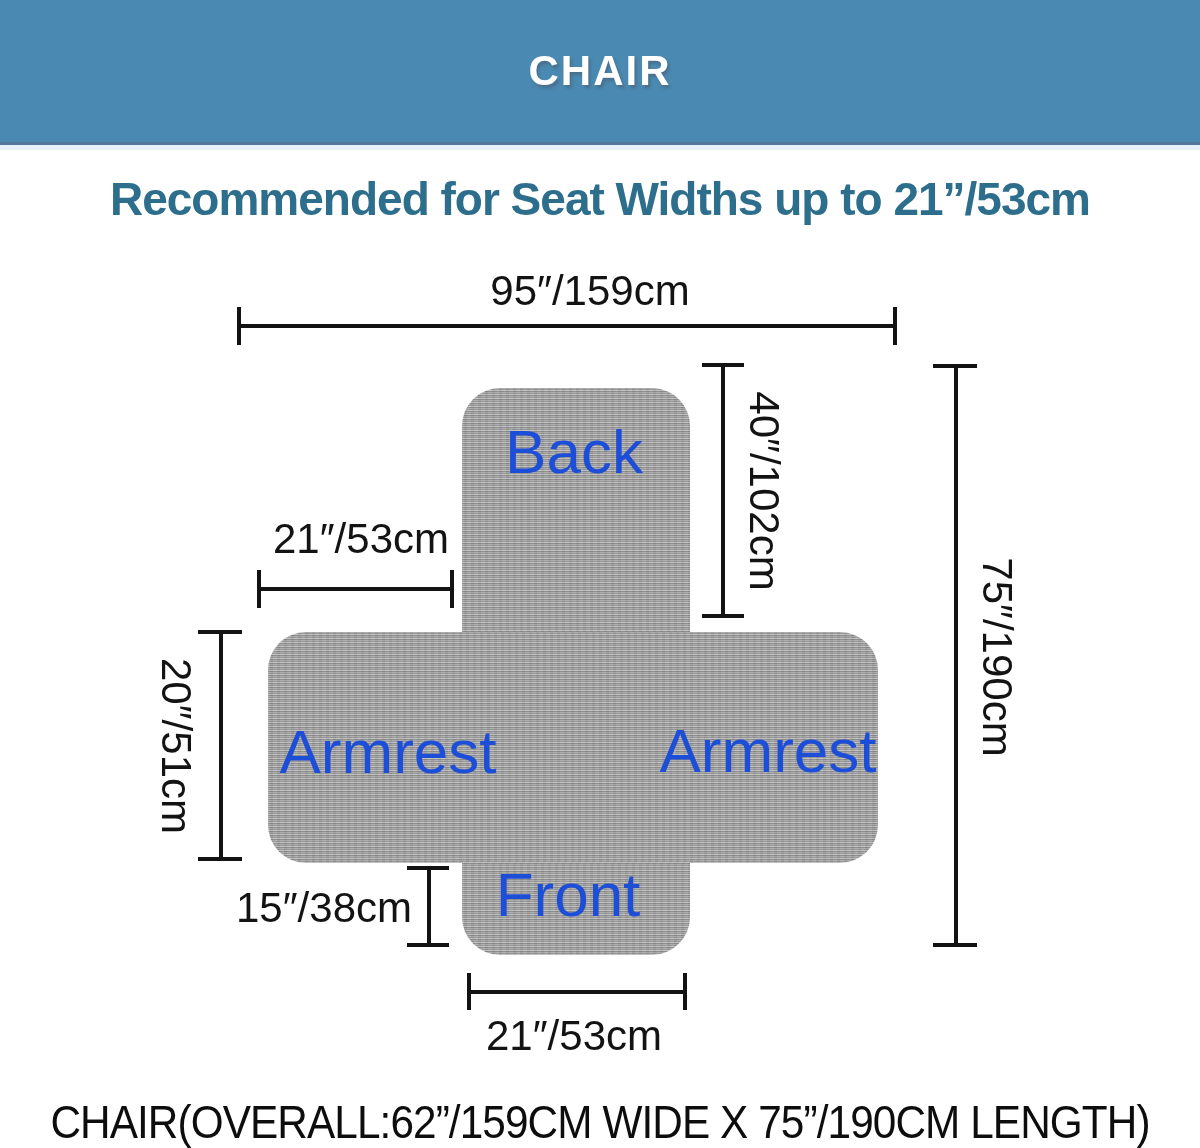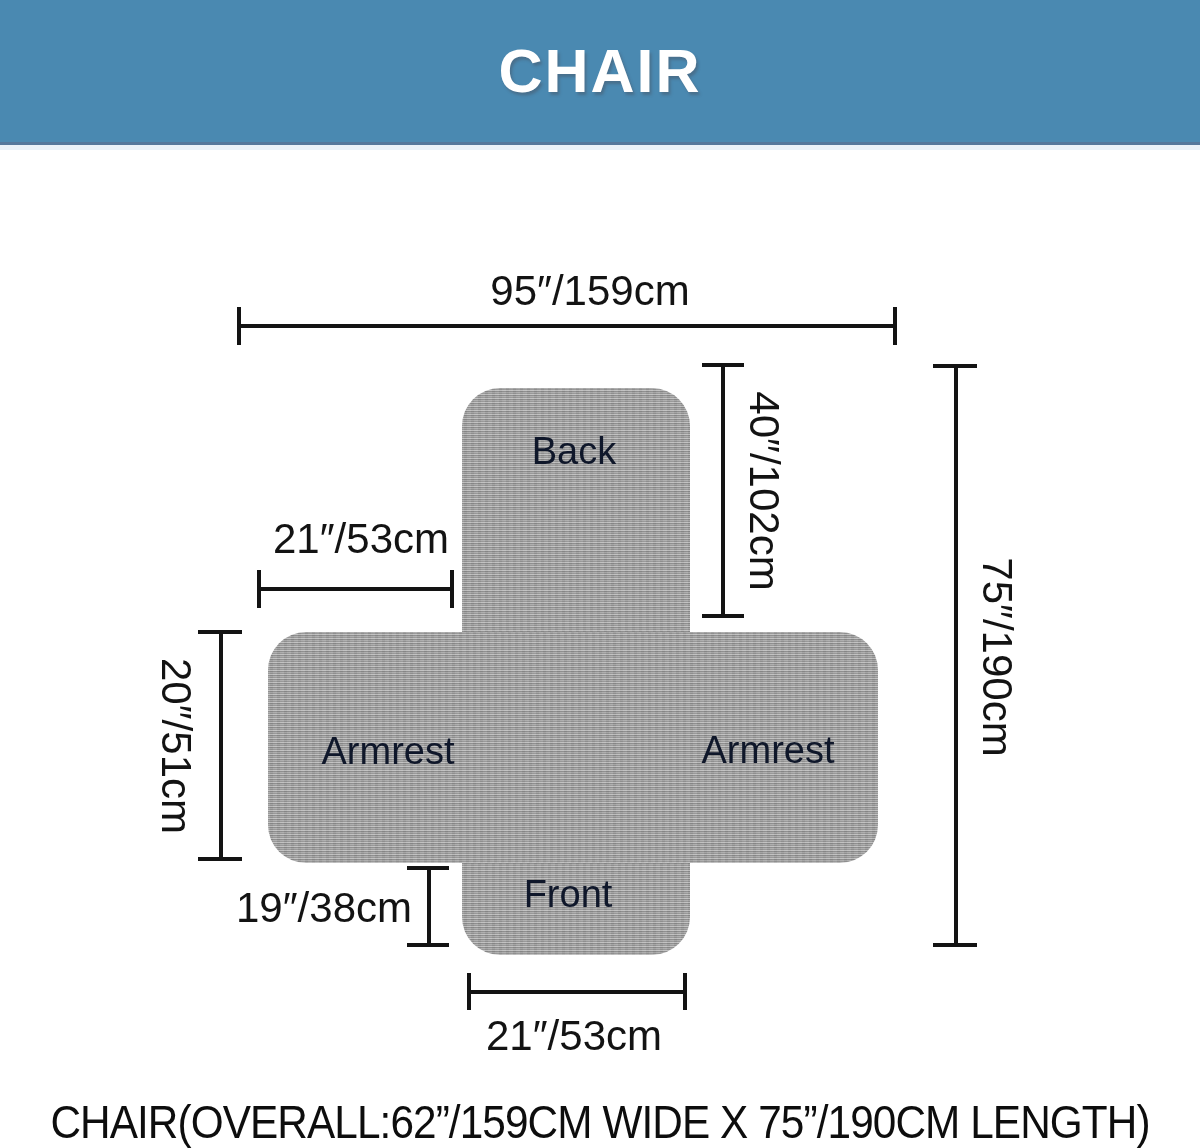--- a/index.html
+++ b/index.html
@@ -14,21 +14,21 @@
   
   .banner{
     position:absolute;left:0;top:0;width:1200px;height:142px;
     background:#4a89b1;
     border-bottom:3px solid #54779b;
     box-shadow:0 5px 0 #e9f1f8;
   }
   .banner-title{
     position:absolute;left:0;top:0;width:100%;height:142px;
     line-height:142px;text-align:center;
-    font-size:61px;font-weight:bold;color:#ffffff;letter-spacing:2px;
+    font-size:42px;font-weight:bold;color:#ffffff;letter-spacing:2px;
     text-shadow:2px 3px 3px rgba(70,80,95,.45);
   }
   
   .subtitle{
     position:absolute;left:0;top:172px;width:100%;
     text-align:center;
     font-size:46px;font-weight:bold;color:#2d6e8c;letter-spacing:-1px;
     white-space:nowrap;
   }
   
@@ -45,21 +45,21 @@
         rgba(255,255,255,.05) 0 2px,
         rgba(0,0,0,.05) 2px 5px,
         rgba(255,255,255,.02) 5px 7px);
     border-radius:38px;
   }
   .fabric-v{left:462px;top:388px;width:228px;height:567px;}
   .fabric-h{left:268px;top:632px;width:610px;height:231px;}
   
   .panel-label{
     position:absolute;transform:translate(-50%,-50%);
-    font-size:38px;color:#0f172a;white-space:nowrap;
+    font-size:62px;color:#1d4ed8;white-space:nowrap;
   }
   
   .dline,.dcap{position:absolute;background:#131313;}
   .dlabel{
     position:absolute;transform:translate(-50%,-50%);
     font-size:42px;color:#131313;white-space:nowrap;
   }
   .dlabel.rot{transform:translate(-50%,-50%) rotate(90deg);}
   
   .footer{
@@ -71,20 +71,21 @@
 </style>
 </head>
 <body>
 
 <div class="page">
 
   <div class="banner">
     <div class="banner-title">CHAIR</div>
   </div>
 
+  <div class="subtitle">Recommended for Seat Widths up to 21”/53cm</div>
 
   <div>
 
     <div class="fabric fabric-v"></div>
     <div class="fabric fabric-h"></div>
 
     <div class="panel-label" style="left:574px;top:451px;">Back</div>
     <div class="panel-label" style="left:388px;top:751px;">Armrest</div>
     <div class="panel-label" style="left:768px;top:750px;">Armrest</div>
     <div class="panel-label" style="left:568px;top:888px;margin-top:6px;">Front</div>
@@ -118,21 +119,21 @@
     </div>
 
     <div>
       <div class="dlabel rot" style="left:176px;top:746px;">20″/51cm</div>
       <div class="dline" style="left:219px;top:632px;width:4px;height:228px;"></div>
       <div class="dcap" style="left:198px;top:630px;width:44px;height:4px;"></div>
       <div class="dcap" style="left:198px;top:857px;width:44px;height:4px;"></div>
     </div>
 
     <div>
-      <div class="dlabel" style="left:324px;top:908px;">19″/38cm</div>
+      <div class="dlabel" style="left:324px;top:908px;">15″/38cm</div>
       <div class="dline" style="left:427px;top:868px;width:4px;height:78px;"></div>
       <div class="dcap" style="left:407px;top:866px;width:42px;height:4px;"></div>
       <div class="dcap" style="left:407px;top:943px;width:42px;height:4px;"></div>
     </div>
 
     <div>
       <div class="dlabel" style="left:574px;top:1036px;">21″/53cm</div>
       <div class="dline" style="left:469px;top:990px;width:216px;height:4px;"></div>
       <div class="dcap" style="left:467px;top:973px;width:4px;height:37px;"></div>
       <div class="dcap" style="left:683px;top:973px;width:4px;height:37px;"></div>

